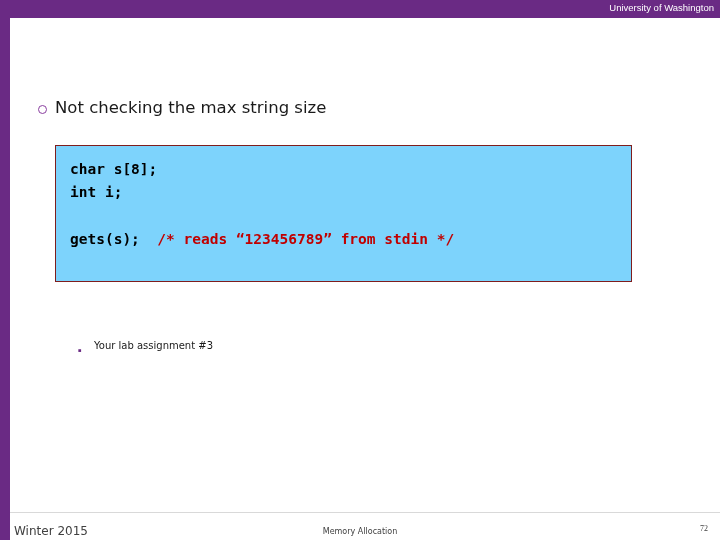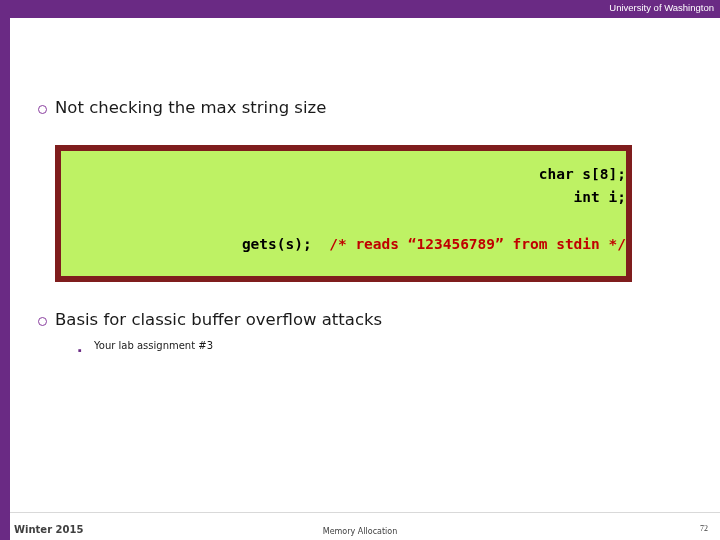--- a/index.html
+++ b/index.html
@@ -113,24 +113,23 @@
     color: #1a1a1a;
     font-family: "DejaVu Sans", sans-serif;
   }
   
   .code-box {
     position: absolute;
     left: 55px;
     top: 145px;
     width: 577px;
     height: 137px;
-    background: #bef264;
-    border: 6px solid #7f1d1d;
+    background: #7dd3fc;
+    border: 1px solid #7f1d1d;
     box-sizing: border-box;
-    text-align: right;
   }
   .code-box pre {
     margin: 0;
     padding: 12px 0 0 14px;
     font-family: "DejaVu Sans Mono", monospace;
     font-size: 14.5px;
     line-height: 1.62;
     color: #000000;
     font-weight: bold;
   }
@@ -153,24 +152,23 @@
     left: 10px;
     top: 512px;
     width: 710px;
     height: 1px;
     background: #d9d9d9;
   }
   .footer-left {
     position: absolute;
     left: 14px;
     top: 524px;
-    font-size: 10px;
+    font-size: 12px;
     color: #404040;
     font-family: "DejaVu Sans", sans-serif;
-    font-weight: bold;
   }
   .footer-center {
     position: absolute;
     left: 0;
     top: 527px;
     width: 720px;
     text-align: center;
     font-size: 8px;
     color: #404040;
     font-family: "DejaVu Sans", sans-serif;
@@ -199,24 +197,20 @@
     <span class="txt">Not checking the max string size</span>
   </div>
 
   <div class="code-box">
     <pre><span class="code-line">char s[8];</span>
 <span class="code-line">int i;</span>
 <span class="code-line code-spacer"></span>
 <span class="code-line">gets(s);  </span><span class="code-line code-comment">/* reads “123456789” from stdin */</span></pre>
   </div>
 
-  <div class="bullet1" id="bullet-basis">
-    <span class="marker"><span class="ring"></span></span>
-    <span class="txt">Basis for classic buffer overflow attacks</span>
-  </div>
 
   <div class="bullet2">
     <span class="marker">▪</span>
     <span class="txt">Your lab assignment #3</span>
   </div>
 
   <div class="footer-line"></div>
   <div class="footer-left">Winter 2015</div>
   <div class="footer-center">Memory Allocation</div>
   <div class="footer-right">72</div>

